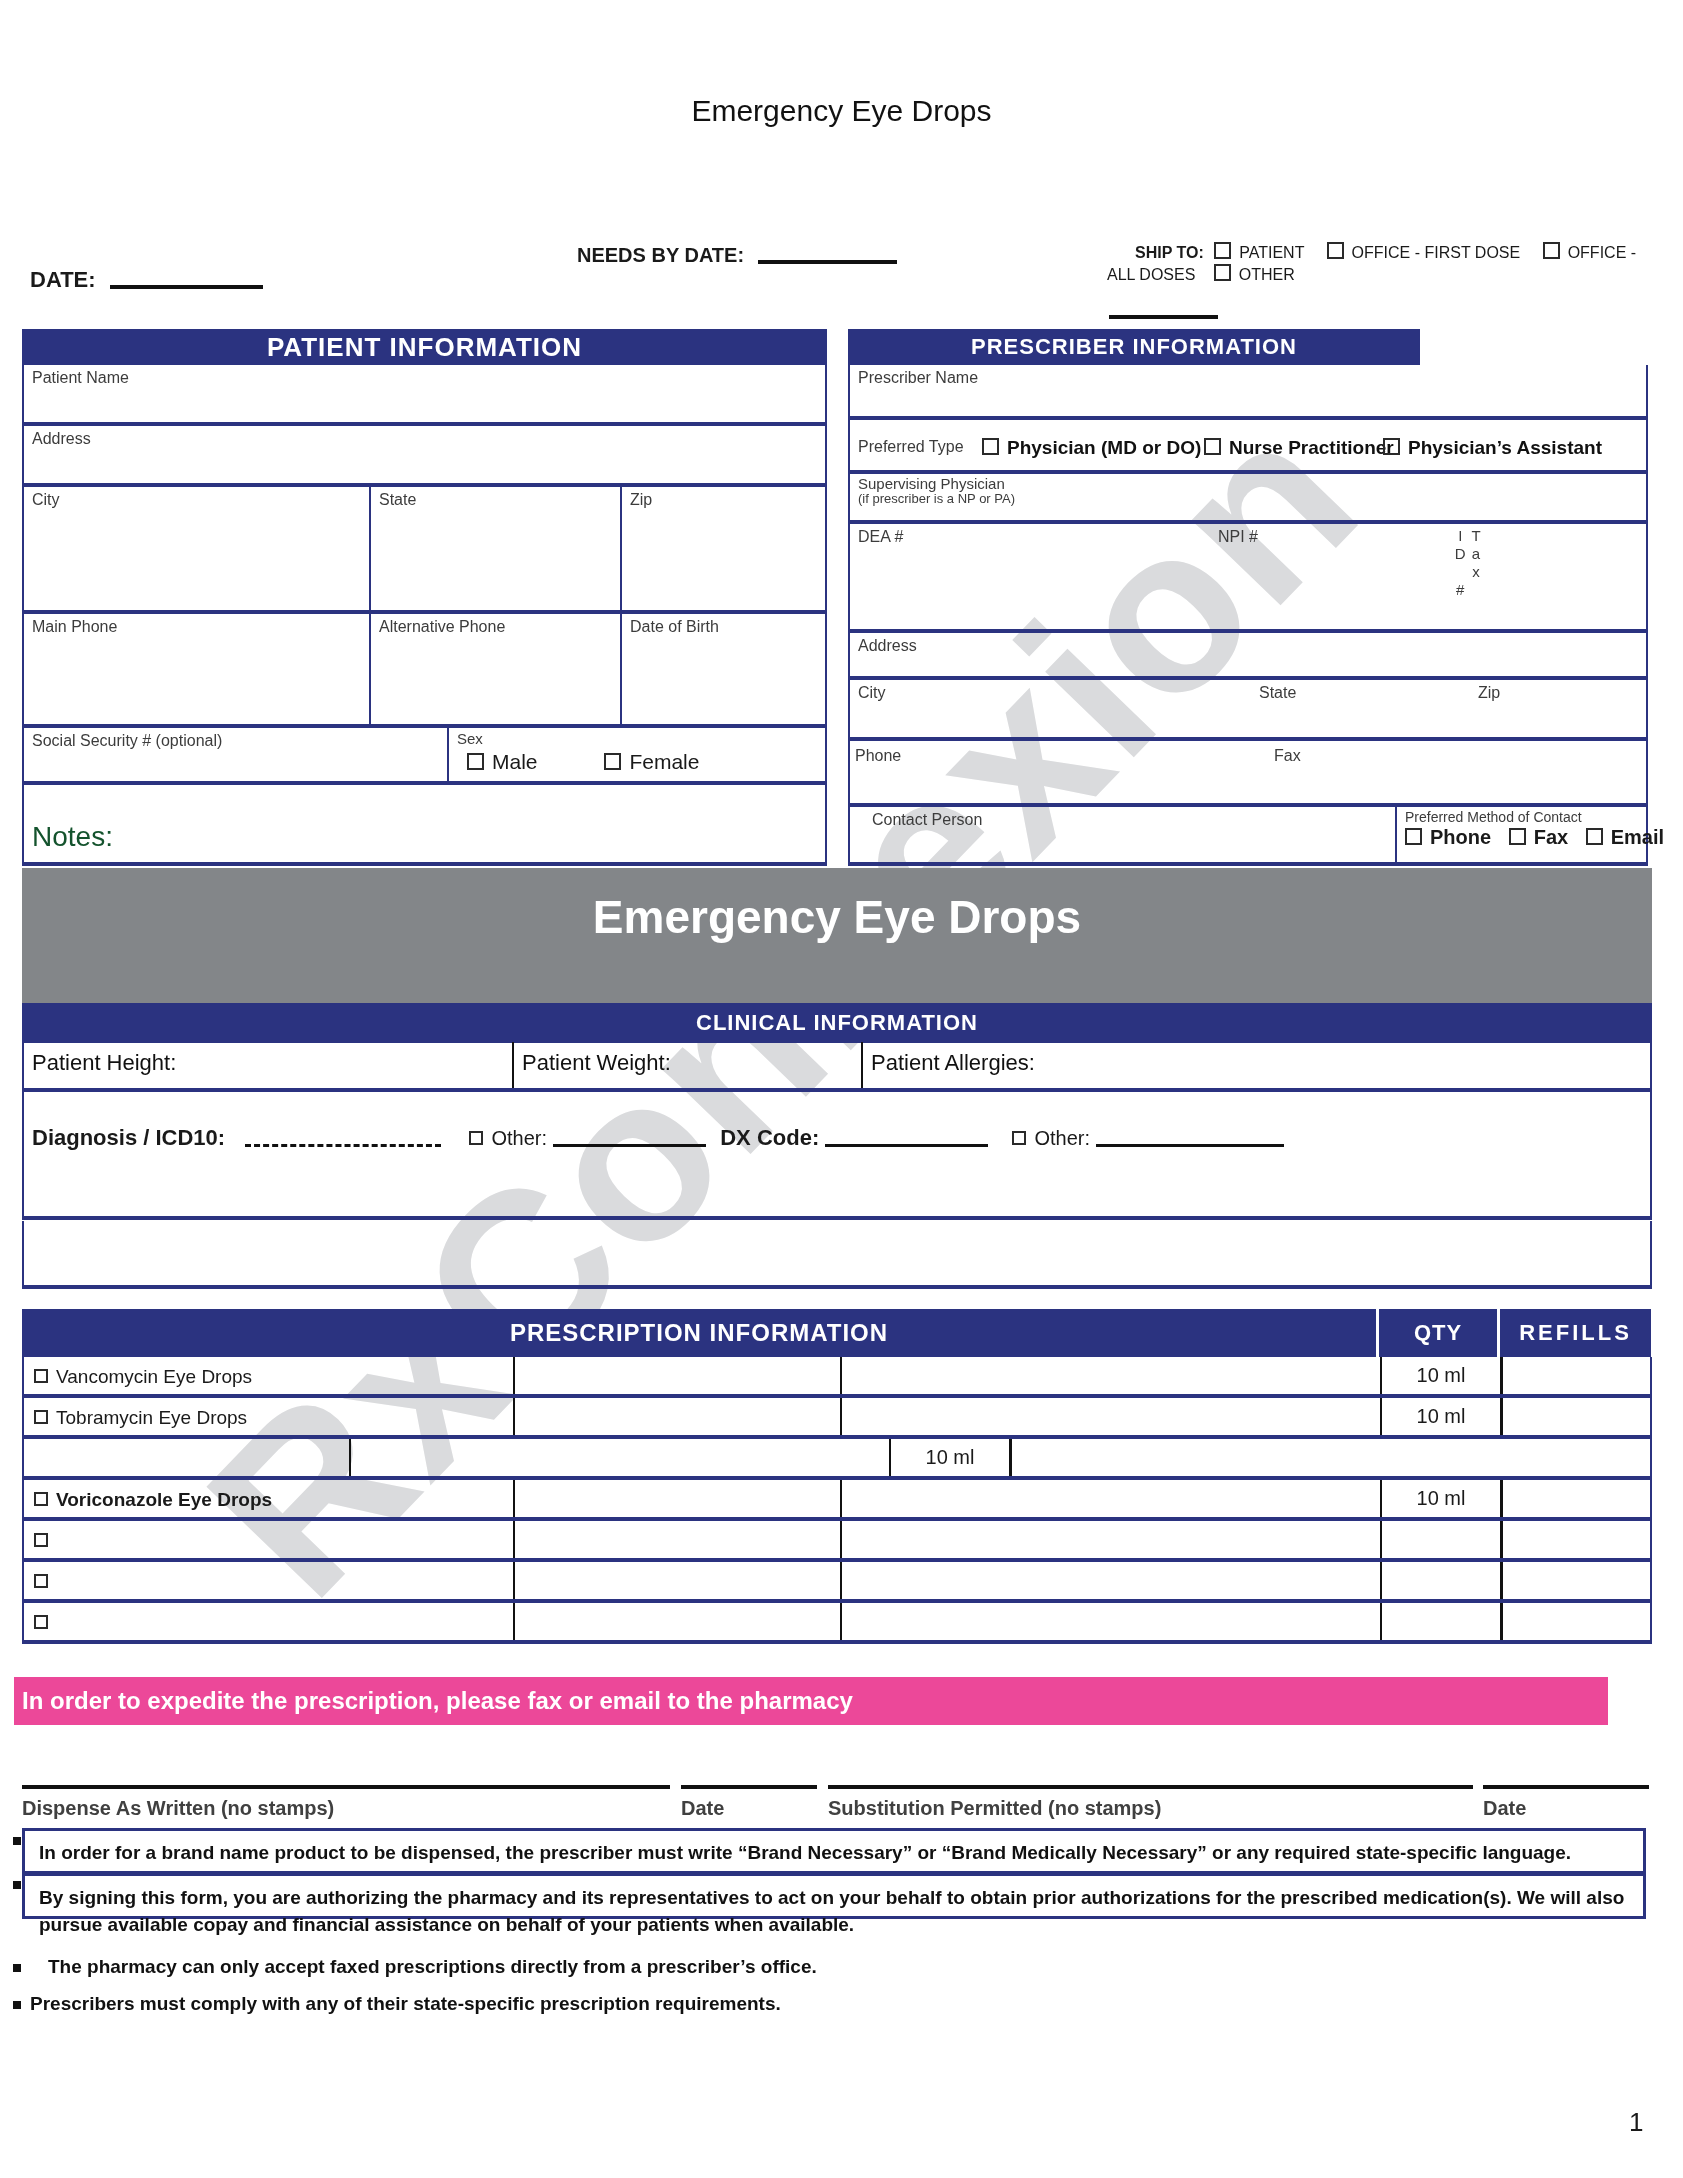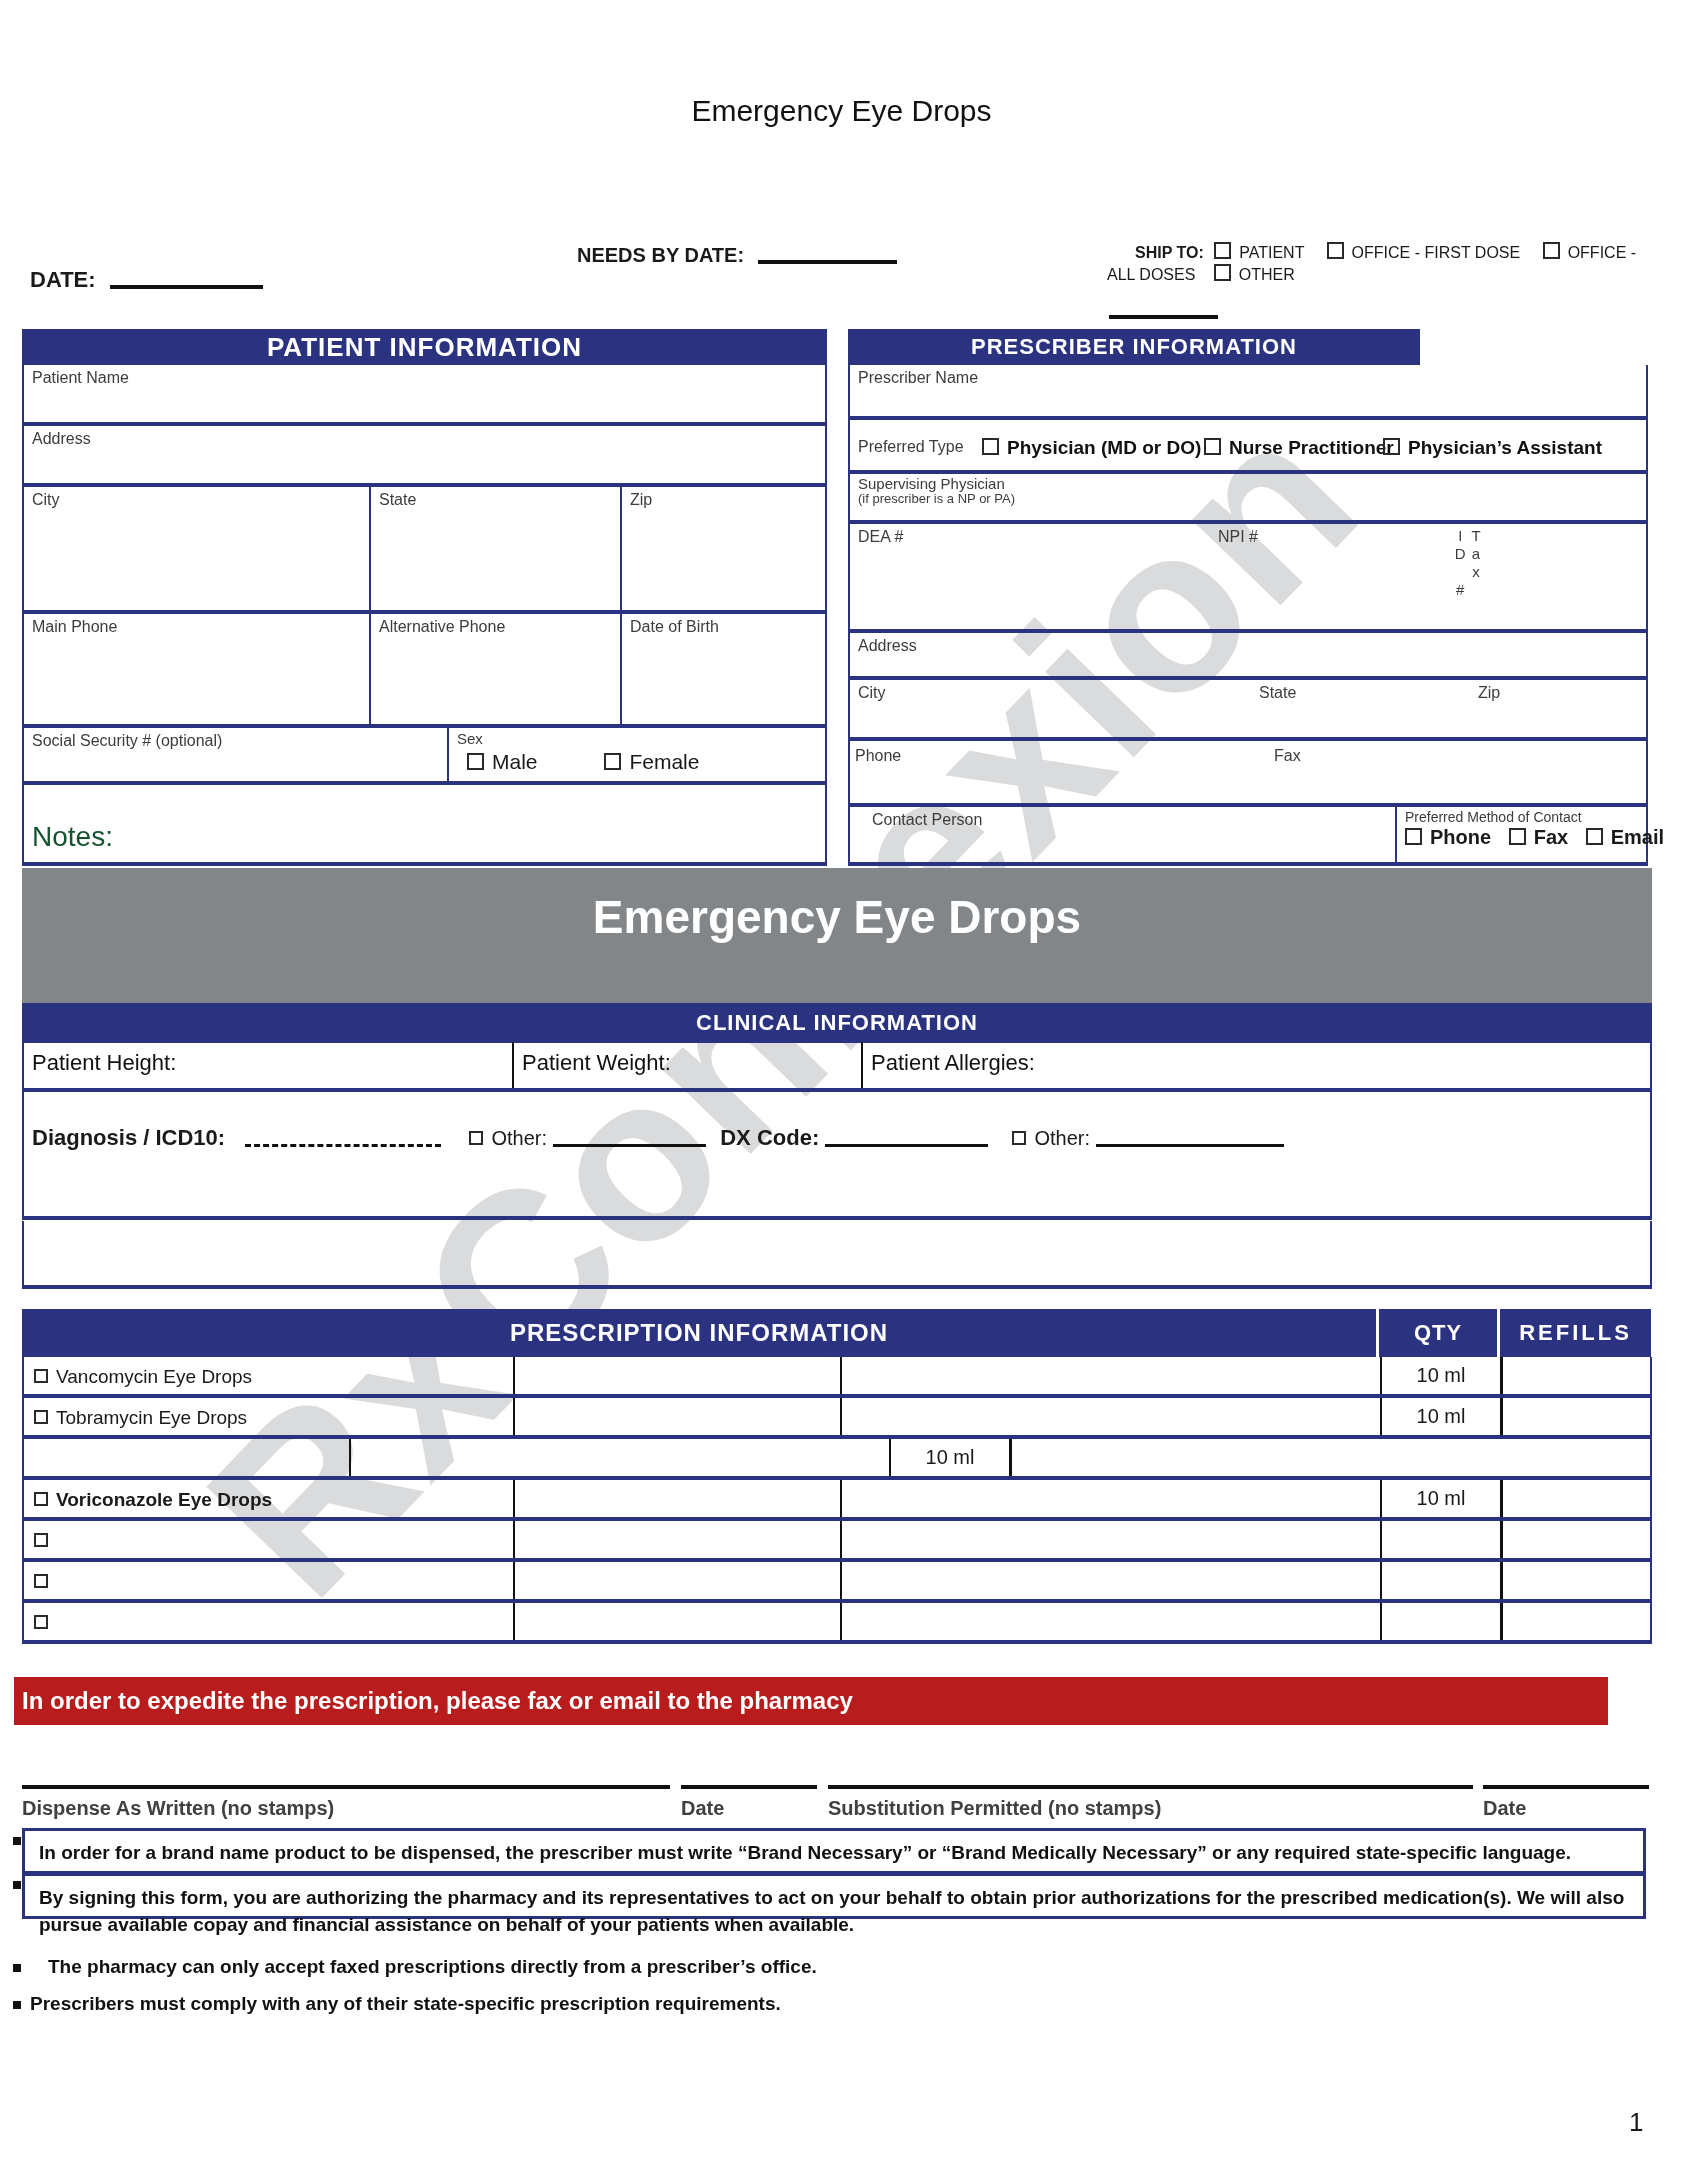--- a/index.html
+++ b/index.html
@@ -5,21 +5,21 @@
   html,body{margin:0;padding:0;background:#fff;}
   .page{position:relative;width:1683px;height:2178px;background:#ffffff;overflow:hidden;
         font-family:"Liberation Sans",sans-serif;color:#1a1a1a;}
   .abs{position:absolute;}
   .watermark{position:absolute;left:-20px;top:871px;width:1604px;z-index:1;text-align:center;
              font-size:233px;font-weight:bold;letter-spacing:2px;color:#dadbdd;
              transform:rotate(-46deg);white-space:nowrap;}
   .content{position:absolute;left:0;top:0;width:1683px;height:2178px;z-index:2;}
   .doc-title{position:absolute;left:0;top:94px;width:1683px;text-align:center;font-size:30px;color:#111;}
   .bold{font-weight:bold;}
-  .navy{background:#b91c1c;}
+  .navy{background:#ec4899;}
   .navy-bar{background:#2b3380;color:#fff;font-weight:bold;display:flex;align-items:center;
             justify-content:center;letter-spacing:1px;}
   .blank{display:inline-block;border-bottom:4px solid #111;height:18px;vertical-align:-2px;}
   .blank3{display:inline-block;border-bottom:3px solid #111;height:16px;vertical-align:-2px;}
   .dashblank{display:inline-block;border-bottom:3px dashed #111;height:16px;vertical-align:-2px;}
   .cb{display:inline-block;width:13px;height:13px;border:2px solid #2a2a2a;background:transparent;
       vertical-align:-1px;margin-right:8px;}
   .cb-sm{display:inline-block;width:10px;height:10px;border:2px solid #2a2a2a;vertical-align:0px;margin-right:8px;}
   .section{box-sizing:border-box;}
   .srow{position:relative;box-sizing:border-box;border-left:2px solid #2b3380;border-right:2px solid #2b3380;

